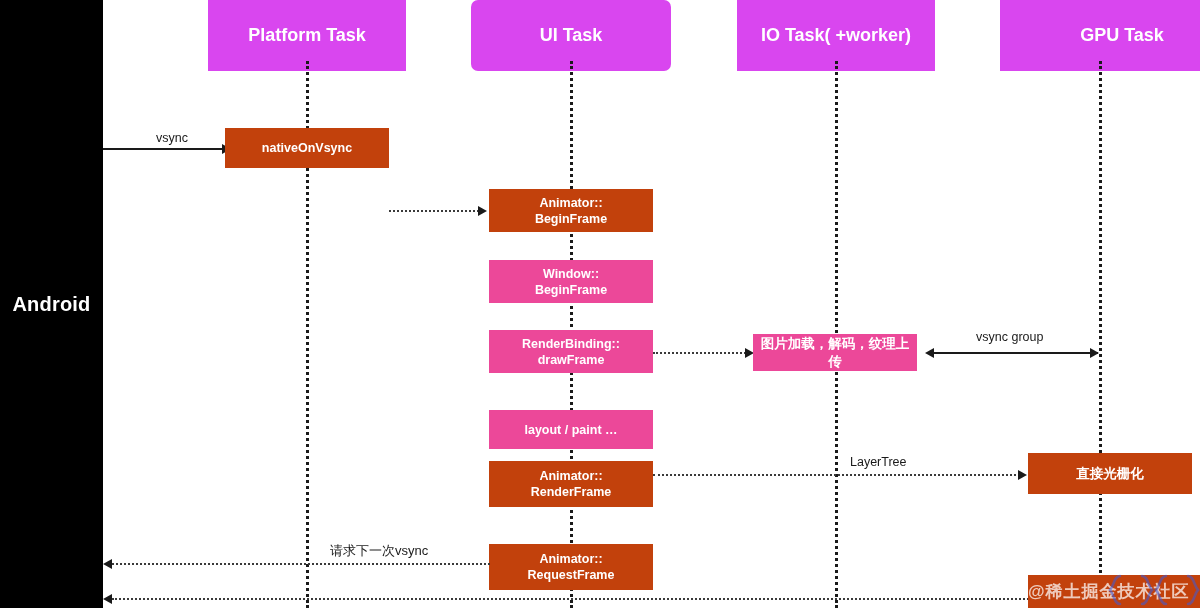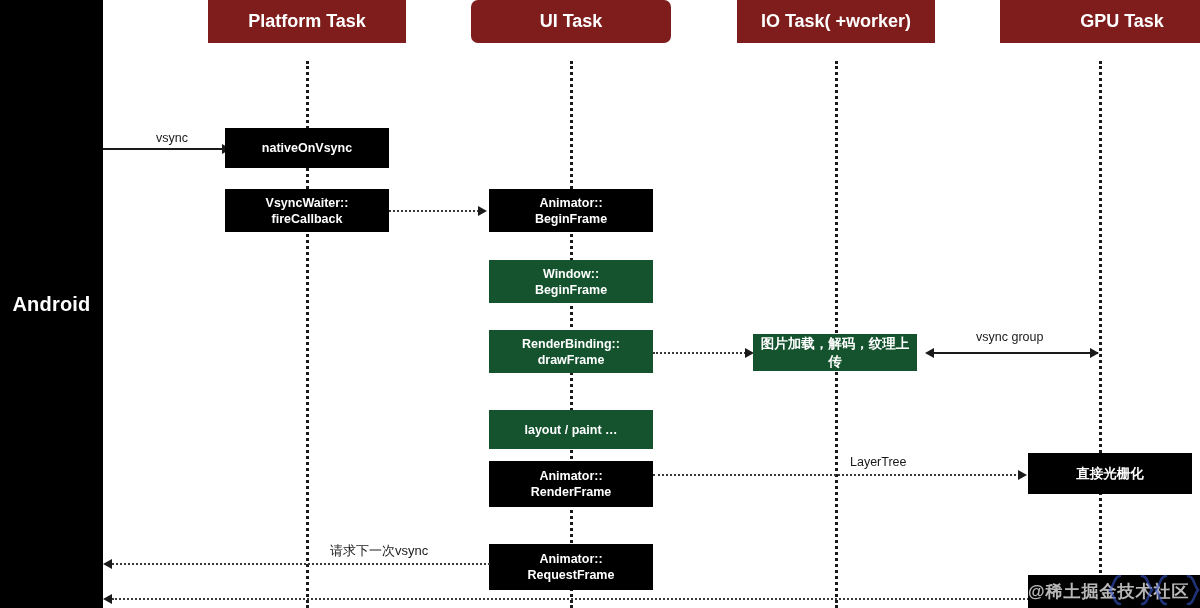--- a/index.html
+++ b/index.html
@@ -32,22 +32,22 @@
     color: #ffffff;
     font-size: 20px;
     font-weight: 700;
     letter-spacing: 0.2px;
     white-space: nowrap;
   }
 
   
   .col-header {
     position: absolute;
-    height: 43px;
-    background: #7f1d1d;
+    height: 71px;
+    background: #d946ef;
     display: flex;
     align-items: center;
     justify-content: center;
     box-sizing: border-box;
   }
   .col-header .hdr-label {
     color: #ffffff;
     font-size: 18px;
     font-weight: 700;
     white-space: nowrap;
@@ -70,22 +70,22 @@
     text-align: center;
     padding: 2px 4px;
   }
   .node .node-label {
     color: #ffffff;
     font-size: 12.5px;
     font-weight: 600;
     line-height: 1.28;
     white-space: pre-line;
   }
-  .node.blue { background: #000000; }
-  .node.green { background: #14532d; }
+  .node.blue { background: #c2410c; }
+  .node.green { background: #ec4899; }
   .node.cn .node-label { font-size: 13.5px; font-weight: 700; }
 
   
   .hline-solid {
     position: absolute;
     height: 0;
     border-top: 2px solid #1a1a1a;
   }
   .hline-dotted {
     position: absolute;
@@ -157,24 +157,20 @@
   <div class="lifeline" style="left:1099px; top:61px; height:547px;"></div>
 
   <div class="hline-solid" style="left:103px; top:148px; width:122px;"></div>
   <div class="arrow-r" style="left:222px; top:144px;"></div>
   <div class="conn-label" style="left:156px; top:131px;">vsync</div>
 
   <div class="node blue" style="left:225px; top:128px; width:164px; height:40px;">
     <span class="node-label">nativeOnVsync</span>
   </div>
 
-  <div class="node blue" style="left:225px; top:189px; width:164px; height:43px;">
-    <span class="node-label">VsyncWaiter::
-fireCallback</span>
-  </div>
 
   <div class="hline-dotted" style="left:389px; top:210px; width:90px;"></div>
   <div class="arrow-r" style="left:478px; top:206px;"></div>
 
   <div class="node blue" style="left:489px; top:189px; width:164px; height:43px;">
     <span class="node-label">Animator::
 BeginFrame</span>
   </div>
 
   <div class="node green" style="left:489px; top:260px; width:164px; height:43px;">

